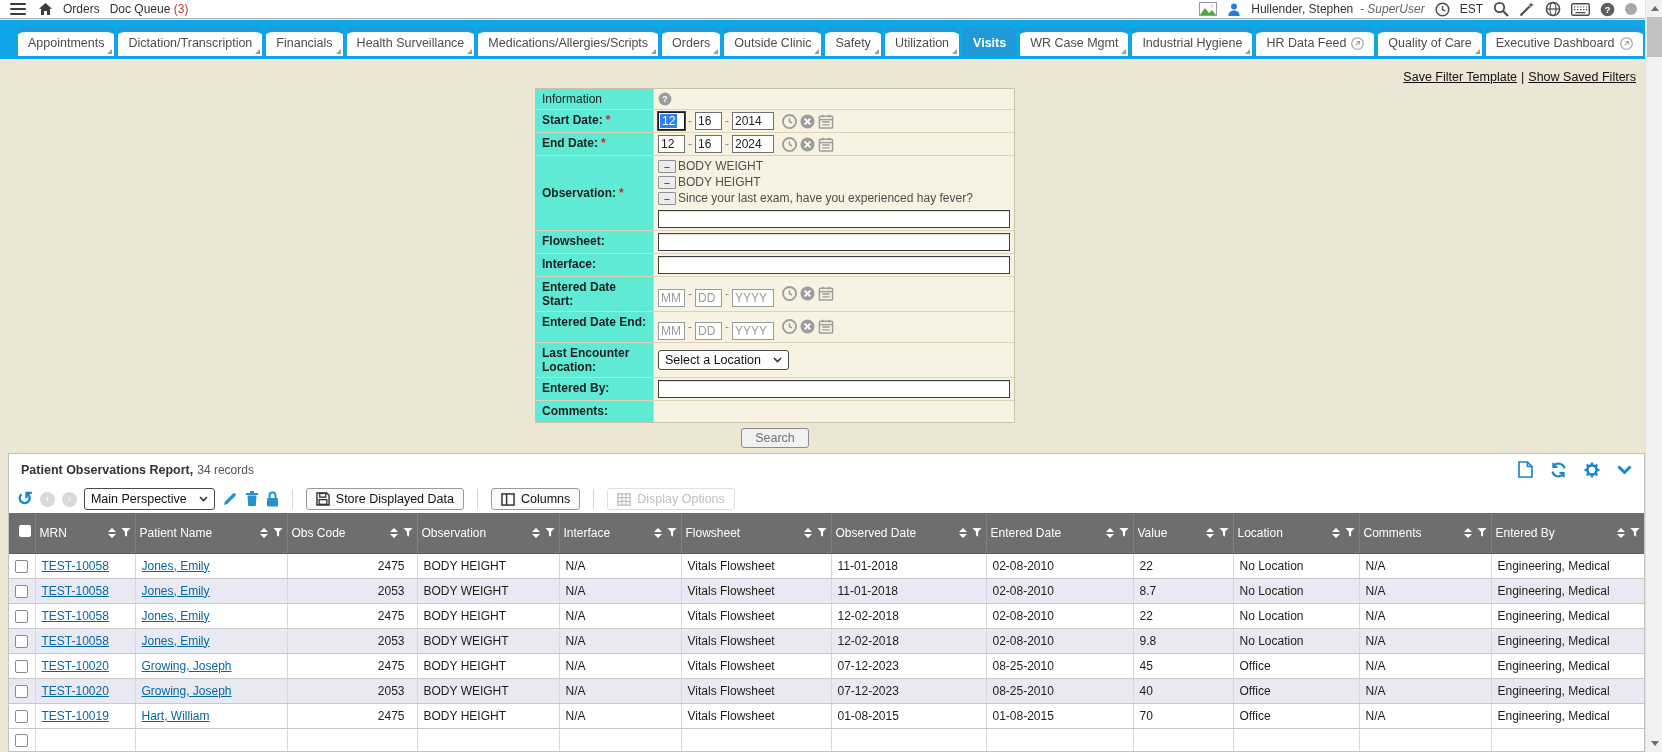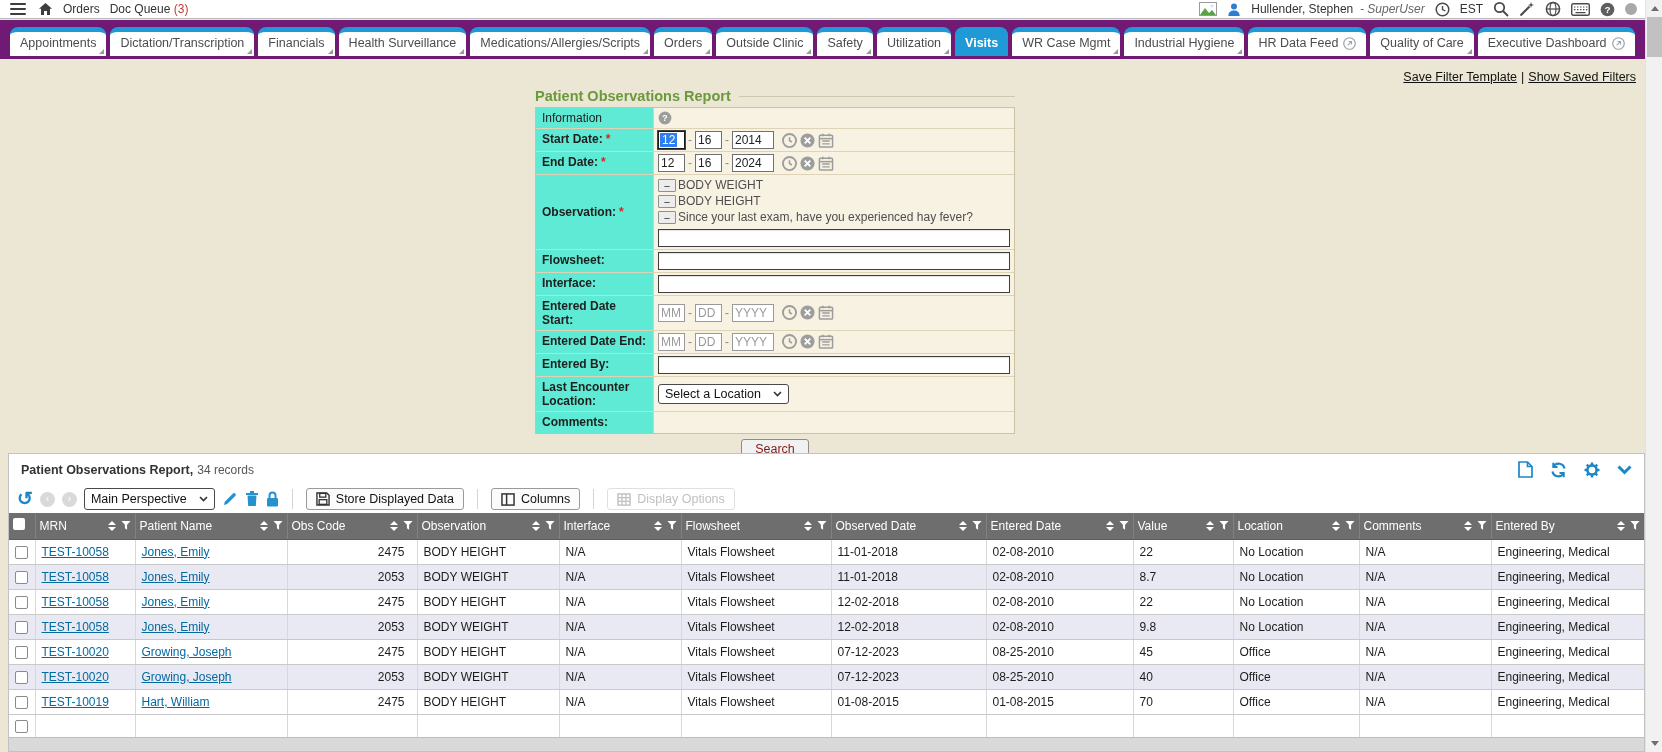--- a/index.html
+++ b/index.html
@@ -12,21 +12,21 @@
   .topbar .right { margin-left:auto; }
   .tb-text { font-size:12px; color:#333; }
   .tb-red { color:#c43b2f; }
   .hamburger { display:inline-flex; flex-direction:column; gap:2.5px; cursor:pointer; padding:2px; }
   .hamburger i { width:16px; height:2.5px; background:#3d3d3d; border-radius:1px; }
   .user-name { color:#333; }
   .user-role { color:#666; font-style:italic; }
   .status-dot { width:12px; height:12px; border-radius:50%; background:#a9a9a9; }
 
   
-  .tabbar-wrap { position:absolute; top:20px; left:0; width:1645px; height:39px; background:#701a75; }
+  .tabbar-wrap { position:absolute; top:20px; left:0; width:1645px; height:39px; background:#0ea5e9;padding-left:8px; }
   .tabbar { display:flex; align-items:flex-start; gap:4px; padding:7px 0 0 10px; }
   .tab { position:relative; background:#fff; border-top:5px solid #1f9ad6; border-radius:8px 8px 0 0; padding:4px 10px 6px; color:#4c4c4c; font-size:12.5px; cursor:pointer; white-space:nowrap; display:flex; align-items:center; gap:5px; box-shadow:0 0 1px rgba(0,0,0,.15); }
   .tab.active { background:#1f9ad6; color:#fff; font-weight:bold; }
   .tab-corner { position:absolute; right:2px; bottom:2px; width:0; height:0; border-style:solid; border-width:0 0 5px 5px; border-color:transparent transparent #9a9a9a transparent; }
   .ext-icon { display:inline-flex; }
 
   
   .filter-links { position:absolute; top:70px; right:26px; font-size:12.5px; color:#111; }
   .filter-links a { color:#111; text-decoration:underline; cursor:pointer;margin-top:7px; }
   .filter-links .sep { margin:0 4px; }
@@ -40,55 +40,55 @@
   .form-row { display:flex; border-bottom:1px solid #ddd4b8; min-height:21px; }
   .form-row:last-child { border-bottom:none; }
   .label-cell { width:118px; flex-shrink:0; background:#5eead4; border-right:1px solid #d8cfb4; padding:3px 5px 2px 6px; font-weight:bold; font-size:12px; color:#1e1e1e; line-height:1.2; }
   .label-cell.normal { font-weight:normal; }
   .req { color:#e02020; margin-left:3px; }
   .field-cell { flex:1; padding:2px 4px; display:flex; align-items:center; gap:3px; flex-wrap:wrap; }
   .field-cell.col { flex-direction:column; align-items:stretch; gap:1px; }
 
   .date-input { width:27px; height:18px; border:1px solid #707070; background:#fff; font-size:12px; font-family:inherit; padding:1px 2px; color:#222; }
   .date-input.yyyy { width:42px; }
-  .date-input.ghost { color:#8b5cf6; border-color:#9a9a9a; }
+  .date-input.ghost { color:#8b5cf6; border-color:#9a9a9a;margin-top:8px; }
   .date-input.ghost::placeholder { color:#9a9a9a; }
   .faux-input { width:27px; height:18px; border:1px solid #1a1a1a; outline:1px solid #444; background:#fff; font-size:12px; padding:1px 1px; display:inline-flex; align-items:center; }
   .faux-input .sel { background:#2e7ff2; color:#fff; padding:0 2px; }
   .date-dash { color:#8a8a8a; margin:0 0px; }
   .date-icons { display:inline-flex; align-items:center; gap:3px; margin-left:5px; }
   .icon-btn { display:inline-flex; cursor:pointer; }
 
   .wide-input { width:100%; height:18px; border:1px solid #3e3e3e; background:#fff; font-size:12px; font-family:inherit; padding:1px 3px; box-shadow:inset 0 1px 1px rgba(0,0,0,.12); }
   .obs-item { display:flex; align-items:center; gap:2px; font-size:12px; color:#4e4e4e; line-height:15px; }
   .obs-remove { width:18px; height:13px; border:1px solid #909090; background:#ececec; font-size:11px; line-height:10px; text-align:center; color:#333; cursor:pointer; border-radius:1px; }
   .select-box { display:inline-flex; align-items:center; gap:12px; border:1px solid #4a4a4a; border-radius:3px; background:#fff; height:20px; padding:0 6px; font-size:12.5px; cursor:pointer; color:#111; }
   .select-box .chev { display:inline-flex; }
   .comments-input { width:160px; height:18px; border:1px solid #3e3e3e; background:#fff; font-size:12px; font-family:inherit; padding:1px 3px; }
   .search-row { text-align:center; margin-top:5px; }
-  .search-btn { font-family:inherit; font-size:12.5px; padding:2px 13px; border:1px solid #8c8c8c; border-radius:3px; background:#f1f1f1; cursor:pointer; color:#7f1d1d; }
+  .search-btn { font-family:inherit; font-size:12.5px; padding:2px 13px; border:1px solid #8c8c8c; border-radius:3px; background:#f1f1f1; cursor:pointer; color:#737373; }
 
   
   .panel { position:absolute; left:8px; top:453px; width:1637px; height:299px; background:#fff; border:1px solid #c2c2c2; display:flex; flex-direction:column; overflow:hidden; }
   .panel-title-row { height:31px; display:flex; align-items:center; padding:0 12px; background:#fff; flex-shrink:0; }
   .panel-title { font-weight:bold; color:#333; font-size:12.5px; }
   .panel-count { color:#555; font-size:12px; margin-left:4px; }
   .panel-title-icons { margin-left:auto; display:flex; align-items:center; gap:17px; }
   .panel-title-icons .icon-btn { color:#1b87c7; }
 
   .toolbar { height:28px; display:flex; align-items:center; padding:0 8px; background:#fff; flex-shrink:0; gap:7px; }
   .tb-sep { width:1px; height:20px; background:#d5d5d5; margin:0 6px; }
   .disabled-circle { width:15px; height:15px; border-radius:50%; background:#d9d9d9; color:#fff; font-size:10px; display:inline-flex; align-items:center; justify-content:center; line-height:1; }
   .tool-btn { display:inline-flex; align-items:center; gap:6px; border:1px solid #9a9a9a; border-radius:3px; background:#fbfbfb; padding:3px 9px; font-size:12.5px; color:#111; cursor:pointer; }
   .tool-btn.disabled { color:#c0c0c0; border-color:#e0e0e0; background:#fff; cursor:default; }
   .undo-glyph { color:#1b87c7; font-size:19px; line-height:14px; font-weight:bold; cursor:pointer; }
 
   
   table.grid { border-collapse:collapse; table-layout:fixed; width:1635px; font-size:12px; flex-shrink:0; }
-  table.grid th { background:#6e6e6e; color:#fff; font-weight:normal; text-align:left; padding:0 4px; height:26px; border-right:1px solid #818181; border-bottom:1px solid #5d5d5d; overflow:hidden; }
+  table.grid th { background:#6e6e6e; color:#fff; font-weight:normal; text-align:right; padding:0 4px; height:40px; border-right:1px solid #818181; border-bottom:1px solid #5d5d5d; overflow:hidden; }
   .th-inner { display:flex; align-items:center; gap:4px; }
   .th-label { white-space:nowrap; overflow:hidden; }
   .th-controls { margin-left:auto; display:inline-flex; align-items:center; gap:5px; }
   .sort-control { display:inline-flex; flex-direction:column; gap:2px; cursor:pointer; }
   .tri-up { width:0; height:0; border-left:4px solid transparent; border-right:4px solid transparent; border-bottom:4px solid #fff; }
   .tri-down { width:0; height:0; border-left:4px solid transparent; border-right:4px solid transparent; border-top:4px solid #fff; }
   table.grid td { padding:4px 6px; border-right:1px solid #d8d8d8; border-bottom:1px solid #c9c9c9; color:#1c1c1c; white-space:nowrap; overflow:hidden; background:#fff; height:25px; }
   table.grid tr.alt td { background:#e9e9f3; }
   table.grid td.num { text-align:right; padding-right:12px; }
   table.grid a.cell-link { color:#0369a1; text-decoration:underline; cursor:pointer; }
@@ -254,24 +254,20 @@
         </span>
       </div>
     </div>
 </div>
 
 <div class="filter-links">
   <a>Save Filter Template</a><span class="sep">|</span><a>Show Saved Filters</a>
 </div>
 
 <div class="form-wrap">
-  <div class="form-title-row">
-    <span class="form-title">Patient Observations Report</span>
-    <span class="form-title-rule"></span>
-  </div>
   <div class="form-table">
 
     <div class="form-row">
       <div class="label-cell normal">Information</div>
       <div class="field-cell">
         <span class="icon-btn">
           <svg width="14" height="14" viewBox="0 0 16 16">
               <circle cx="8" cy="8" r="7.3" fill="#9d9d9d"></circle>
               <text x="8" y="11.6" text-anchor="middle" font-size="10" font-weight="bold" fill="#fff" font-family="inherit">?</text>
             </svg>
@@ -442,38 +438,38 @@
                 <path d="M1 6 H15" stroke="#9d9d9d" stroke-width="1.6"></path>
                 <path d="M4.5 0.8 V3.4 M11.5 0.8 V3.4" stroke="#9d9d9d" stroke-width="1.8"></path>
                 <path d="M4 8.5 H12 M4 11.5 H12" stroke="#9d9d9d" stroke-width="1.4"></path>
               </svg>
             </span>
         </span>
       </div>
     </div>
 
     <div class="form-row">
-      <div class="label-cell">Entered By:</div>
-      <div class="field-cell">
-          <input class="wide-input" style="">
-        </div>
-    </div>
-
-    <div class="form-row">
       <div class="label-cell">Last Encounter Location:</div>
       <div class="field-cell">
         <span class="select-box">
           <span>Select a Location</span>
           <span class="chev">
               <svg width="9" height="6" viewBox="0 0 9 6">
                 <path d="M1 1 L4.5 4.5 L8 1" fill="none" stroke="#333" stroke-width="1.6"></path>
               </svg>
             </span>
         </span>
       </div>
+    </div>
+
+    <div class="form-row">
+      <div class="label-cell">Entered By:</div>
+      <div class="field-cell">
+          <input class="wide-input" style="">
+        </div>
     </div>
 
     <div class="form-row">
       <div class="label-cell">Comments:</div>
     </div>
 
   </div>
   <div class="search-row">
     <button class="search-btn">Search</button>
   </div>

